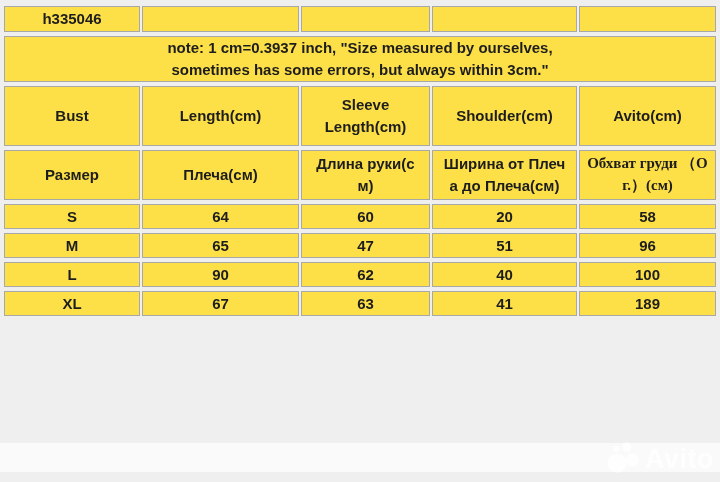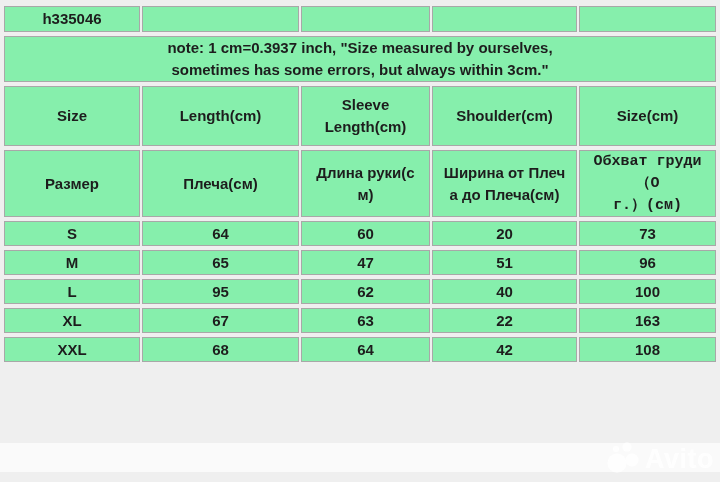--- a/index.html
+++ b/index.html
@@ -12,38 +12,38 @@
     position:relative;
   }
   .sheet{position:absolute;left:2px;top:2px;width:716px;}
   table.size-chart{
     border-collapse:separate;
     border-spacing:2px 4px;
     width:716px;
     table-layout:fixed;
   }
   table.size-chart td{
-    background:#86efac;
+    background:#fde047;
     border:1px solid #a8a8a8;
     text-align:center;
     vertical-align:middle;
     font-weight:bold;
     font-size:15px;
     padding:0 2px;
     white-space:pre-line;
     line-height:1.45;
     overflow:hidden;
   }
   tr.r-top td{height:24px;}
   tr.r-note td{height:44px;font-size:15px;}
   tr.r-head-en td{height:58px;}
   tr.r-head-ru td{height:48px;}
   tr.r-data td{height:23px;}
   td.bust-ru{
-    font-family:Liberation Mono, monospace;
+    font-family:Liberation Serif, serif;
     font-size:13.5px;
     line-height:1.5;
     margin-left:48px;
   }
   
   .wm-band{
     position:absolute;left:0;top:443px;width:720px;height:29px;
     background:#fafafa;
   }
   .watermark{
@@ -74,71 +74,64 @@
         <td></td>
         <td></td>
         <td></td>
         <td></td>
       </tr>
       <tr class="r-note">
         <td colspan="5">note: 1 cm=0.3937 inch, "Size measured by ourselves,
 sometimes has some errors, but always within 3cm."</td>
       </tr>
       <tr class="r-head-en">
-        <td>Size</td>
+        <td>Bust</td>
         <td>Length(cm)</td>
         <td>Sleeve
 Length(cm)</td>
         <td>Shoulder(cm)</td>
-        <td>Size(cm)</td>
+        <td>Avito(cm)</td>
       </tr>
       <tr class="r-head-ru">
         <td>Размер</td>
         <td>Плеча(см)</td>
         <td>Длина руки(с
 м)</td>
         <td>Ширина от Плеч
 а до Плеча(см)</td>
         <td class="bust-ru">Обхват груди （О
 г.）(см)</td>
       </tr>
       <tr class="r-data">
         <td>S</td>
         <td>64</td>
         <td>60</td>
         <td>20</td>
-        <td>73</td>
+        <td>58</td>
       </tr>
       <tr class="r-data">
         <td>M</td>
         <td>65</td>
         <td>47</td>
         <td>51</td>
         <td>96</td>
       </tr>
       <tr class="r-data">
         <td>L</td>
-        <td>95</td>
+        <td>90</td>
         <td>62</td>
         <td>40</td>
         <td>100</td>
       </tr>
       <tr class="r-data">
         <td>XL</td>
         <td>67</td>
         <td>63</td>
-        <td>22</td>
-        <td>163</td>
-      </tr>
-      <tr class="r-data">
-        <td>XXL</td>
-        <td>68</td>
-        <td>64</td>
-        <td>42</td>
-        <td>108</td>
+        <td>41</td>
+        <td>189</td>
       </tr>
     </tbody>
   </table>
 </div>
 
 <div class="wm-band"></div>
 <div class="watermark">
   <span>
     <svg width="34" height="36" viewBox="0 0 34 36">
       <circle cx="10" cy="24" r="9.5" fill="#ffffff"></circle>

